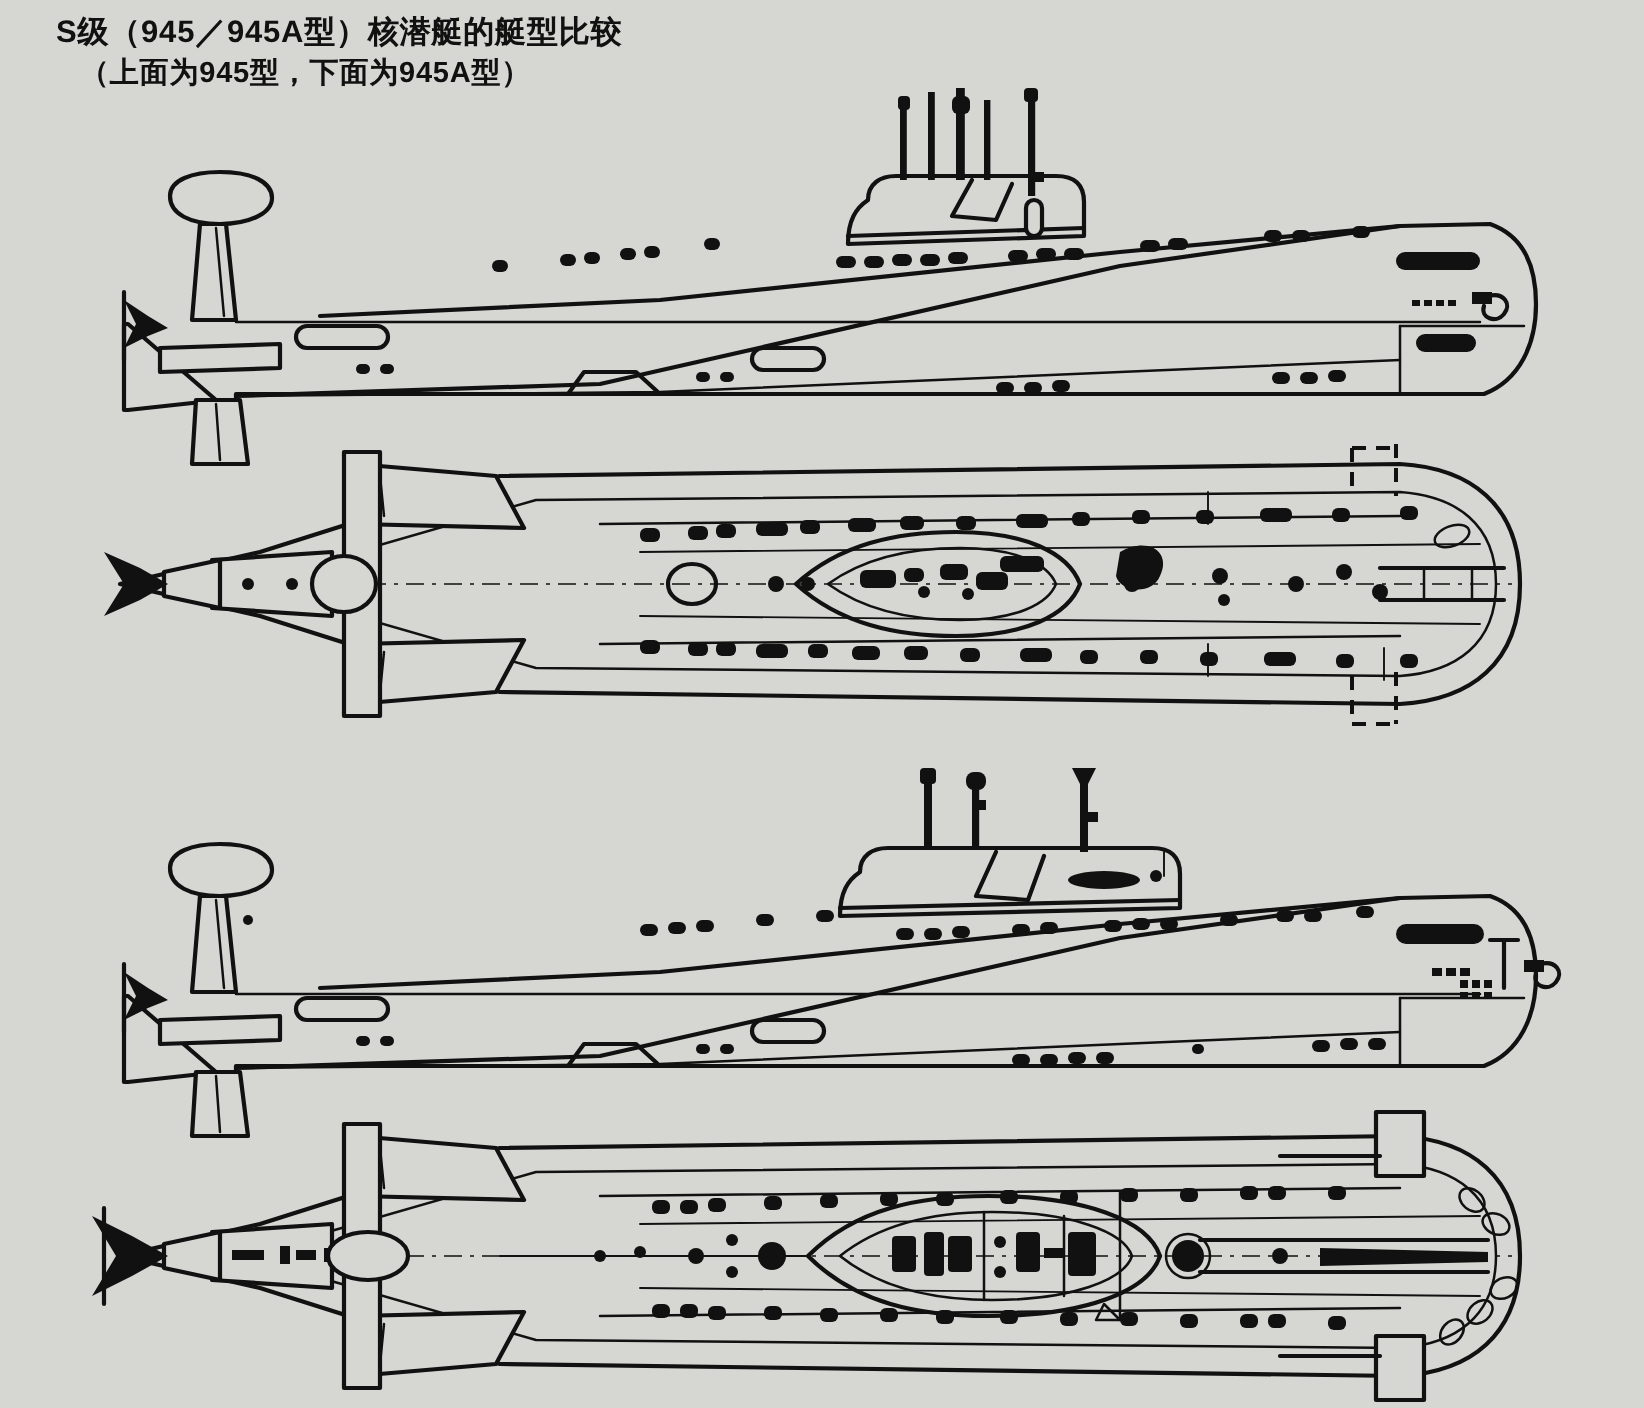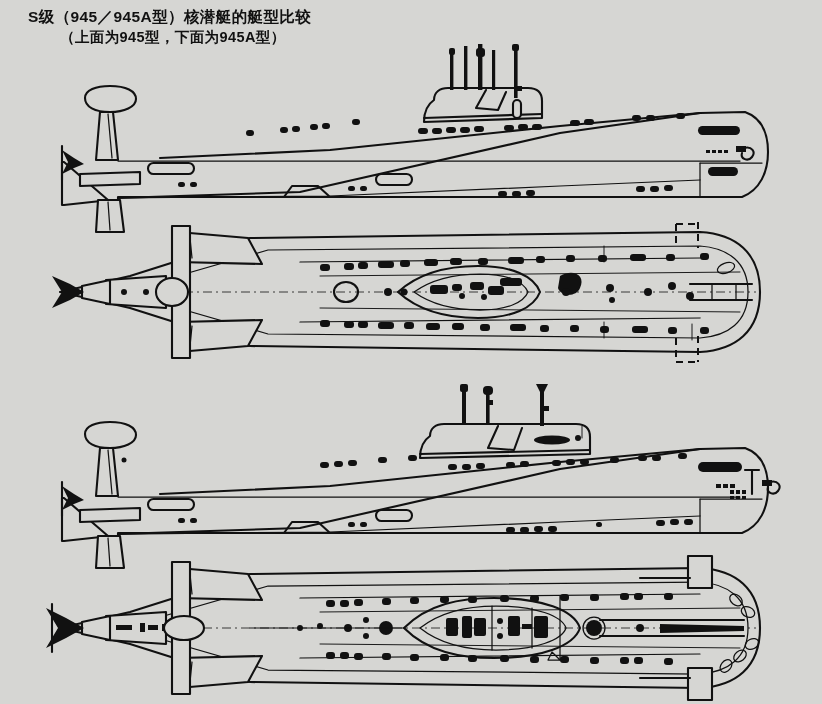--- a/index.html
+++ b/index.html
@@ -23,21 +23,21 @@
   }
   .title-line {
     color: #111111;
     font-weight: bold;
     font-size: 15.5px;
     letter-spacing: 0.4px;
     line-height: 21px;
     white-space: pre;
   }
   #title-main { padding-left: 28px; }
-  #title-sub  { padding-left: 60px; font-size: 14.5px; }
+  #title-sub  { padding-left: 40px; font-size: 14.5px; }
 
   #plate {
     position: absolute;
     left: 0;
     top: 0;
     width: 822px;
     height: 704px;
   }
   svg { display: block; }
   .ln   { fill: none; stroke: #111111; stroke-width: 2.1; stroke-linejoin: round; stroke-linecap: round; }

